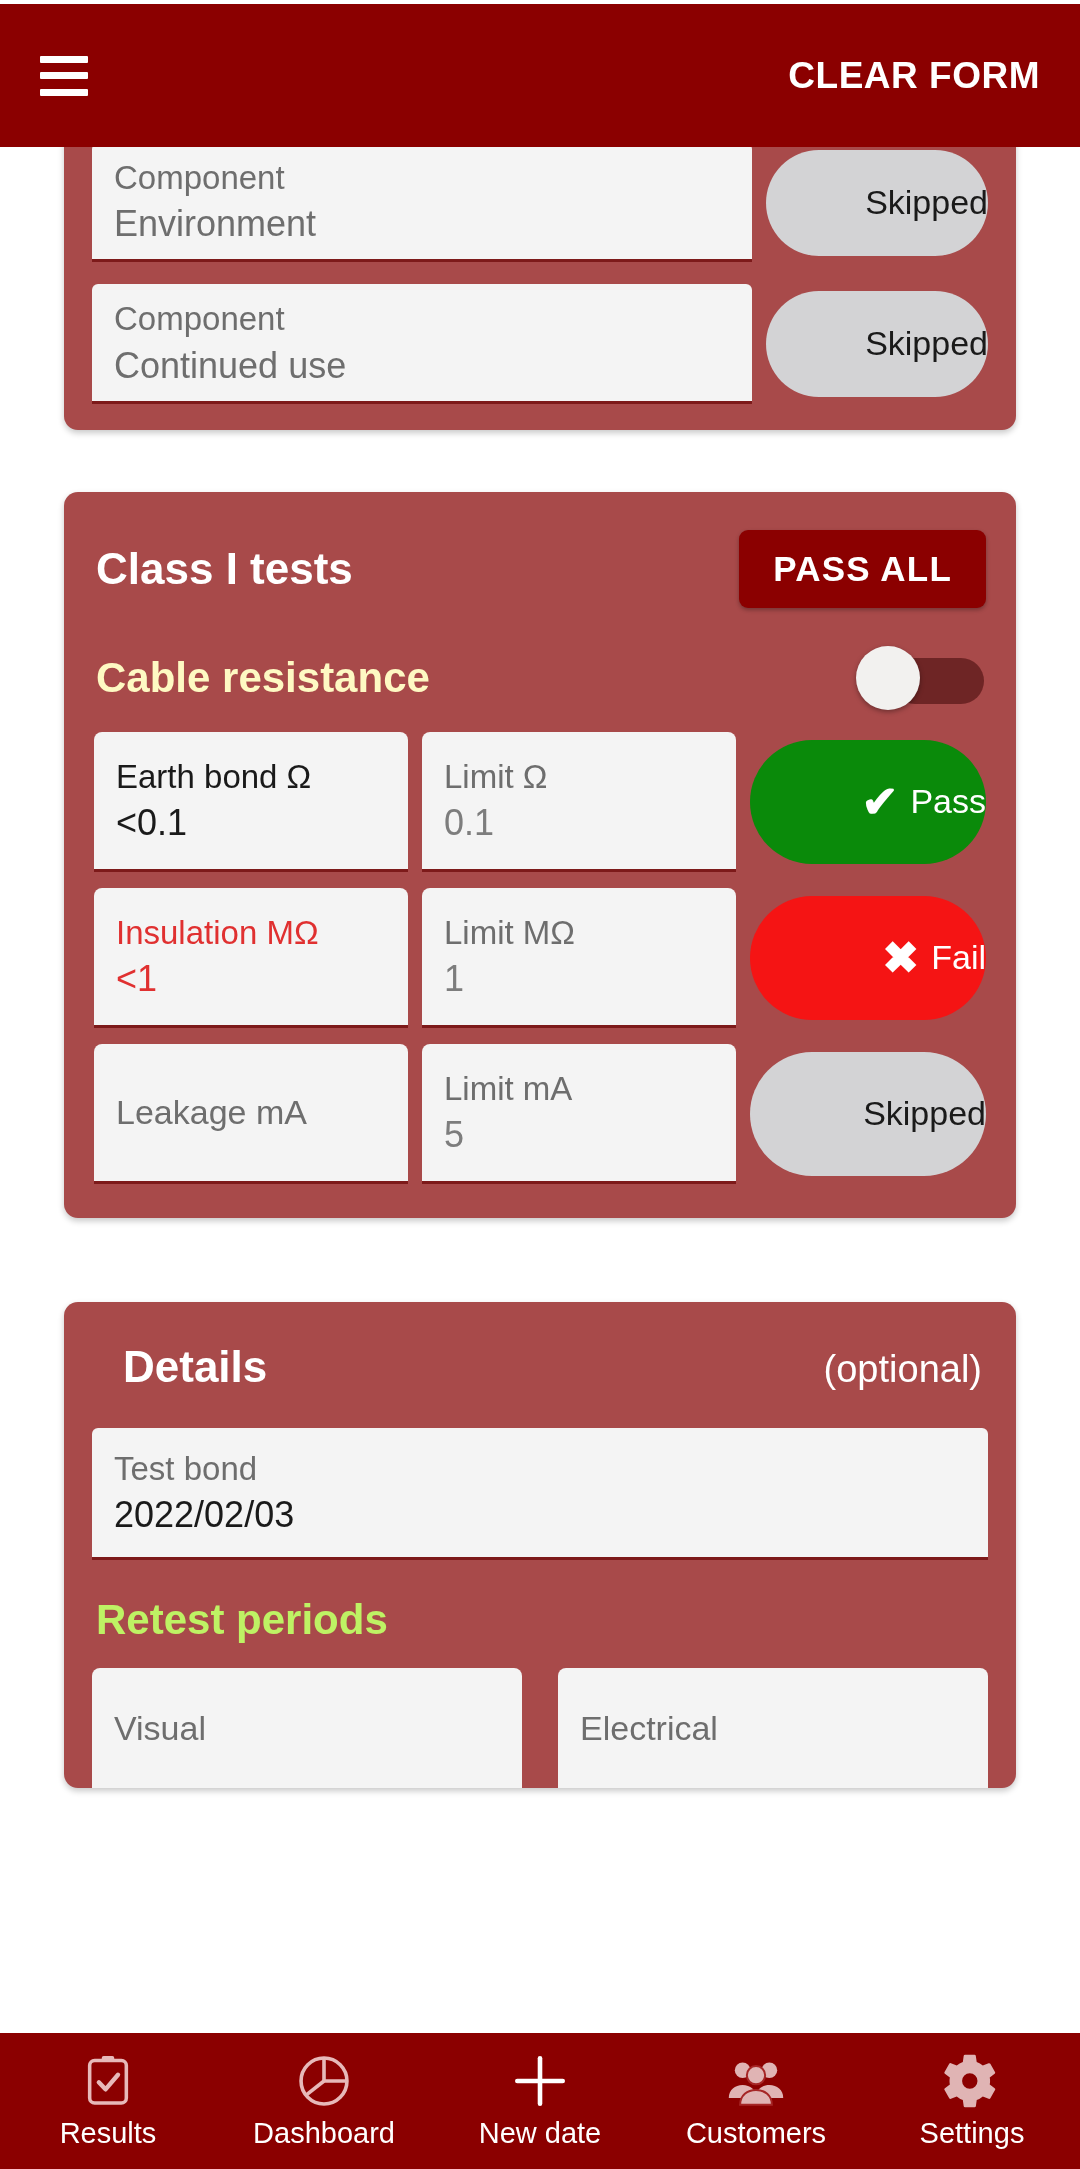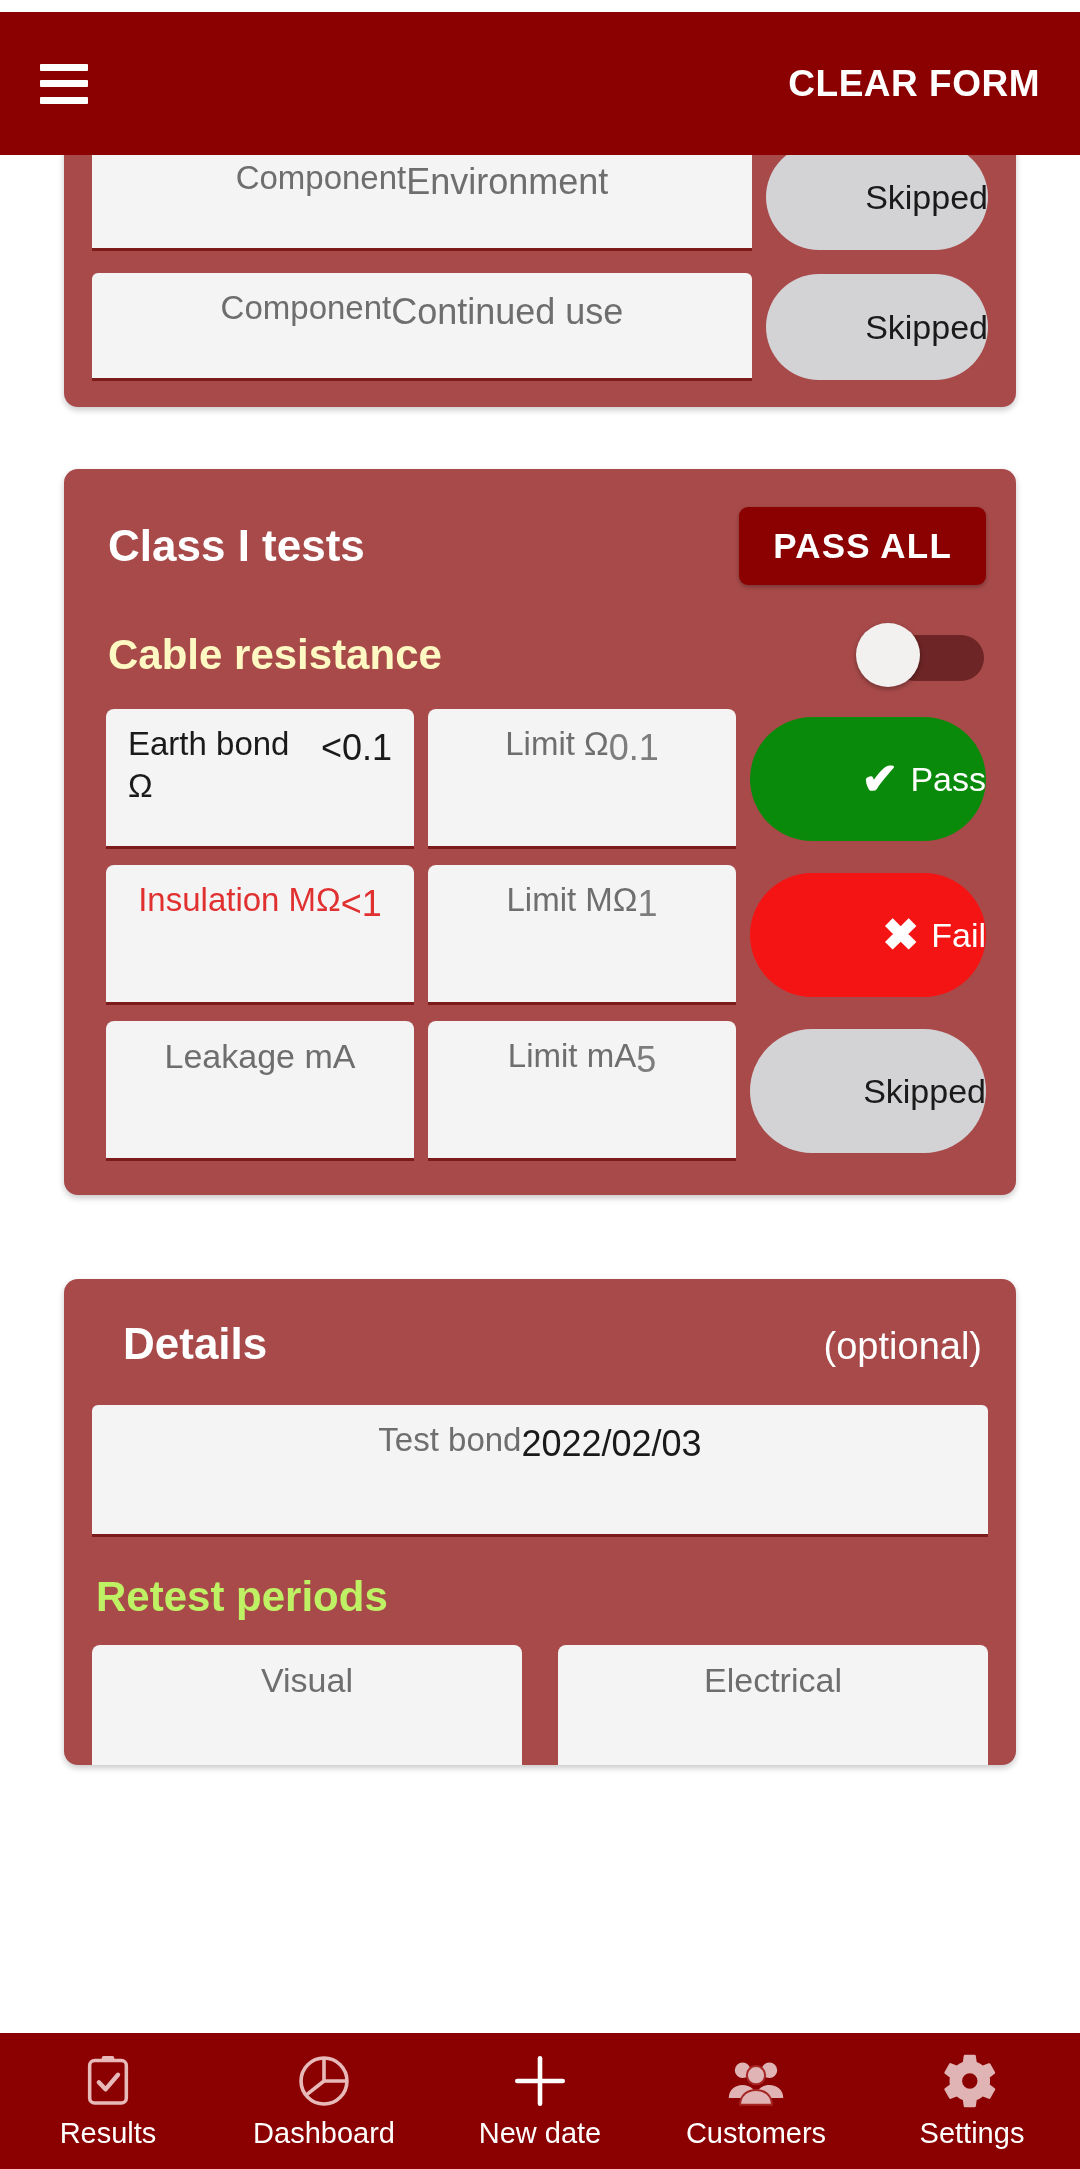--- a/index.html
+++ b/index.html
@@ -6,21 +6,21 @@
   html, body {
     width: 1080px; height: 2169px;
     background: #ffffff;
     font-family: "Liberation Sans", sans-serif;
     overflow: hidden;
   }
   .screen { position: relative; width: 1080px; height: 2169px; background:#fff; overflow:hidden; }
 
   
   .appbar {
-    position: absolute; top:12px; left:0; width:1080px; height:143px;
+    position: absolute; top:4px; left:0; width:1080px; height:143px;
     background:#8b0000; display:flex; align-items:center; justify-content:space-between;
     padding: 0 40px 0 40px; z-index: 30;
   }
   .hamburger { width:48px; height:40px; display:flex; flex-direction:column; justify-content:space-between; cursor:pointer; }
   .hamburger span { display:block; height:7px; width:48px; background:#fff; border-radius:1px; }
   .clearform {
     color:#fff; font-size:37px; font-weight:bold; letter-spacing:0.5px; cursor:pointer;
     font-family:"Liberation Sans", sans-serif;
   }
 
@@ -42,21 +42,21 @@
     margin-top: -60px;
     padding: 60px 28px 26px 28px;
     border-radius: 0 0 14px 14px;
   }
 
   
   .field {
     background:#f4f4f4; border-bottom: 3px solid #7d1a1a;
     border-radius: 6px 6px 0 0;
     padding: 14px 22px 12px 22px;
-    position:relative; min-height: 110px; display:flex; justify-content:center;
+    position:relative; min-height: 110px; display:flex; flex-direction:column; justify-content:center;
   }
   .field .label { font-size:33px; color:#6e6e6e; line-height:1.28; }
   .field .value { font-size:36px; color:#1a1a1a; line-height:1.28; margin-top:2px; }
   .field.error { }
   .field.error .label { color:#e03030; }
   .field.error .value { color:#e03030; }
   .field.empty { justify-content:center; }
   .field.empty .label { font-size:34px; }
 
   
@@ -73,21 +73,21 @@
   .pill.fail { background:#f51414; color:#fff; }
   .pill .glyph { font-size:44px; font-weight:bold; line-height:1; }
   .pill .txt { font-size:34px; }
 
   
   .card-top .row { gap: 14px; margin-bottom: 22px; }
   .card-top .field { min-height: 108px; }
   .card-top .pill { flex: 0 0 222px; height:106px; align-self:center; }
 
   
-  .card-class { margin-top: 62px; padding: 34px 28px 34px 40px; }
+  .card-class { margin-top: 62px; padding: 34px 28px 34px 28px; }
   .card-head { display:flex; align-items:center; justify-content:space-between; padding: 4px 2px 0 4px; }
   .card-title { color:#fff; font-size:44px; font-weight:bold; }
   .btn-passall {
     background:#8b0000; color:#fff; font-size:35px; font-weight:bold; letter-spacing:1.2px;
     border:none; border-radius:9px; padding: 19px 34px; cursor:pointer;
     box-shadow: 0 2px 4px rgba(0,0,0,0.3); font-family:"Liberation Sans", sans-serif;
   }
   .sub-head { display:flex; align-items:center; justify-content:space-between; padding: 38px 4px 22px 4px; }
   .sub-title { color:#fef9c3; font-size:42px; font-weight:bold; }
 

